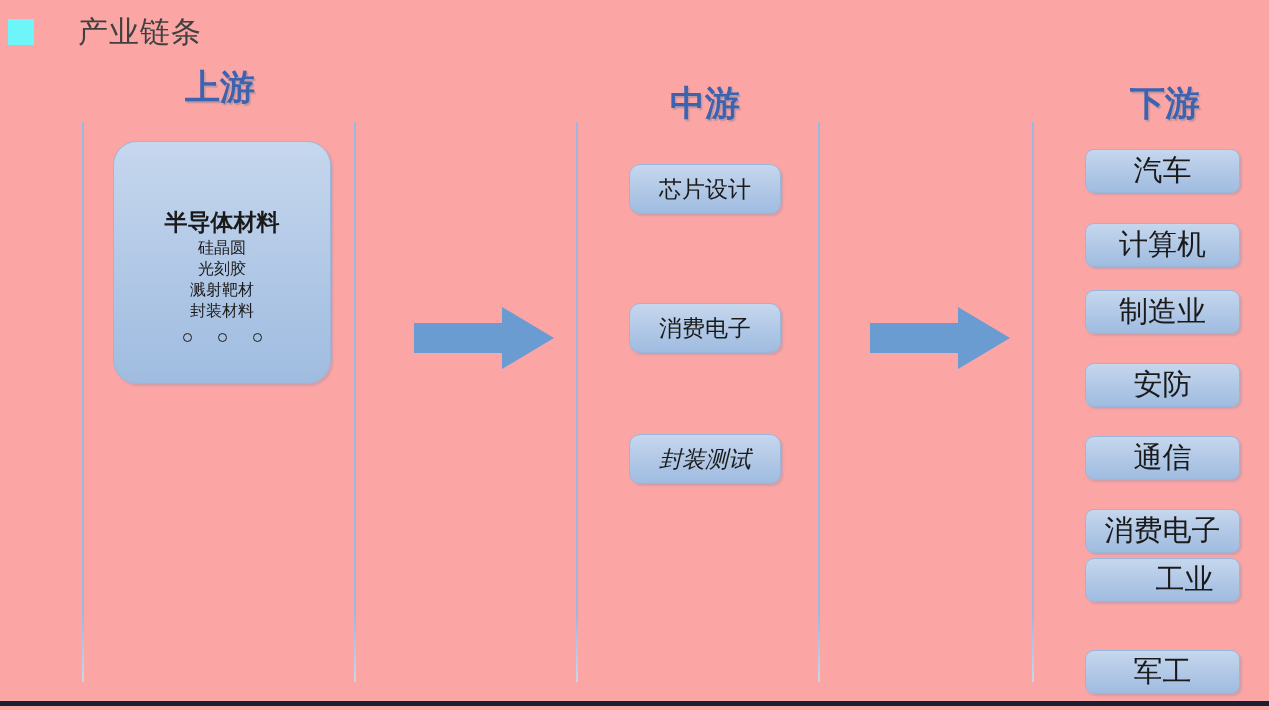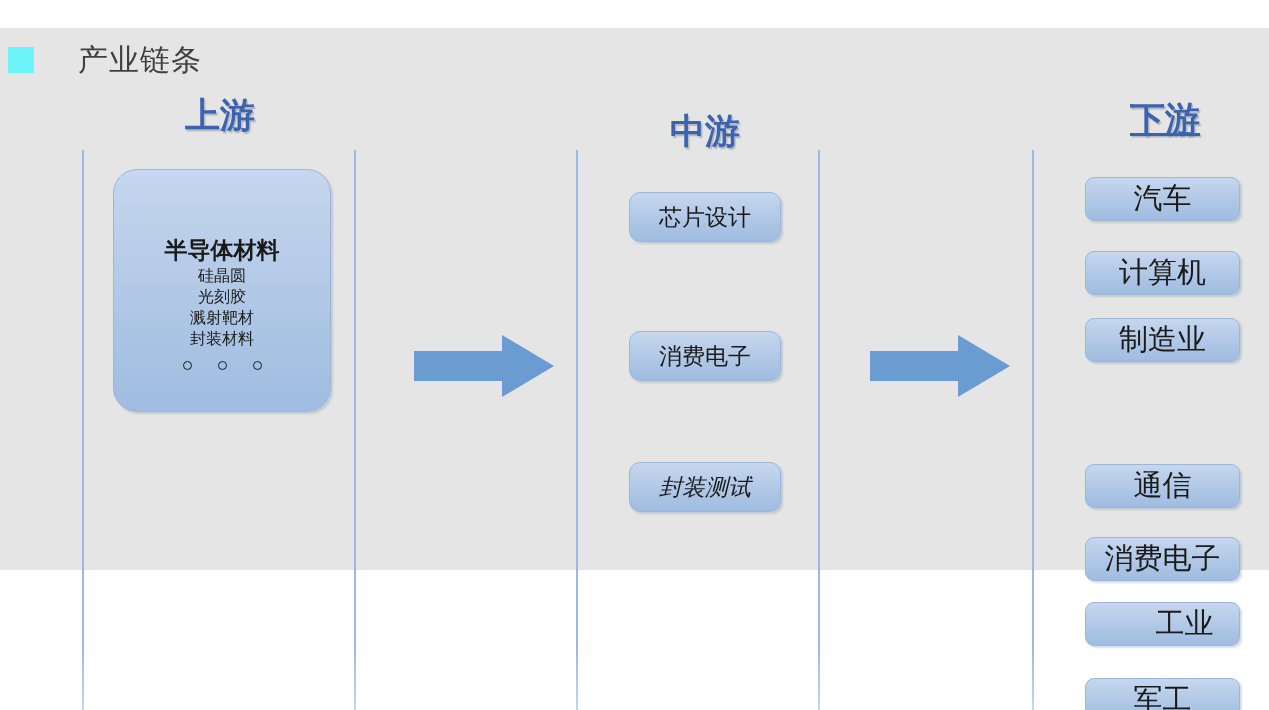--- a/index.html
+++ b/index.html
@@ -8,23 +8,22 @@
     width: 1269px;
     height: 710px;
     background: #ffffff;
     font-family: "Liberation Sans", "DejaVu Sans", sans-serif;
     overflow: hidden;
   }
 
   #slide {
     position: relative;
     width: 1269px;
-    height: 542px;
-    background: #e5e5e5;
-    margin-top: 28px;
+    height: 710px;
+    background: #fca5a5;
   }
 
   
   .title-row {
     position: absolute;
     left: 0px;
     top: 8px;
     width: 600px;
     height: 48px;
     display: flex;
@@ -51,21 +50,21 @@
     position: absolute;
     font-size: 35px;
     font-weight: bold;
     color: #3C63B0;
     text-shadow: 1.5px 1.5px 1px rgba(120,130,150,0.45);
     white-space: nowrap;
     text-align: center;
   }
   #hdr-up   { left: 120px;  top: 64px;  width: 200px; }
   #hdr-mid  { left: 605px;  top: 80px;  width: 200px; }
-  #hdr-down { left: 1065px; top: 68px;  width: 200px; text-decoration: underline; }
+  #hdr-down { left: 1065px; top: 80px;  width: 200px; }
 
   
   .divider {
     position: absolute;
     top: 122px;
     width: 2px;
     height: 560px;
     background: linear-gradient(to bottom,
                  #9FB6DE 0%, #9FB6DE 88%, #C8D6EC 100%);
   }
@@ -201,23 +200,24 @@
   </div>
 
 
   <div class="blue-box mid-box" id="mid-0">芯片设计</div>
   <div class="blue-box mid-box" id="mid-1">消费电子</div>
   <div class="blue-box mid-box" id="mid-2">封装测试</div>
 
   <div class="blue-box down-box" style="top:149px;">汽车</div>
   <div class="blue-box down-box" style="top:223px;">计算机</div>
   <div class="blue-box down-box" style="top:290px;">制造业</div>
+  <div class="blue-box down-box" style="top:363px;">安防</div>
   <div class="blue-box down-box" style="top:436px;">通信</div>
   <div class="blue-box down-box" style="top:509px;">消费电子</div>
-  <div class="blue-box down-box" style="top:574px;padding-left:44px;">工业</div>
+  <div class="blue-box down-box" style="top:558px;padding-left:44px;">工业</div>
   <div class="blue-box down-box" style="top:650px;">军工</div>
 
   <div class="arrow" id="arrow-1">
     <svg viewBox="0 0 140 62" preserveAspectRatio="none">
       <polygon points="0,16 88,16 88,0 140,31 88,62 88,46 0,46" fill="#6A9BD1"></polygon>
     </svg>
   </div>
 
   <div class="arrow" id="arrow-2">
     <svg viewBox="0 0 140 62" preserveAspectRatio="none">

